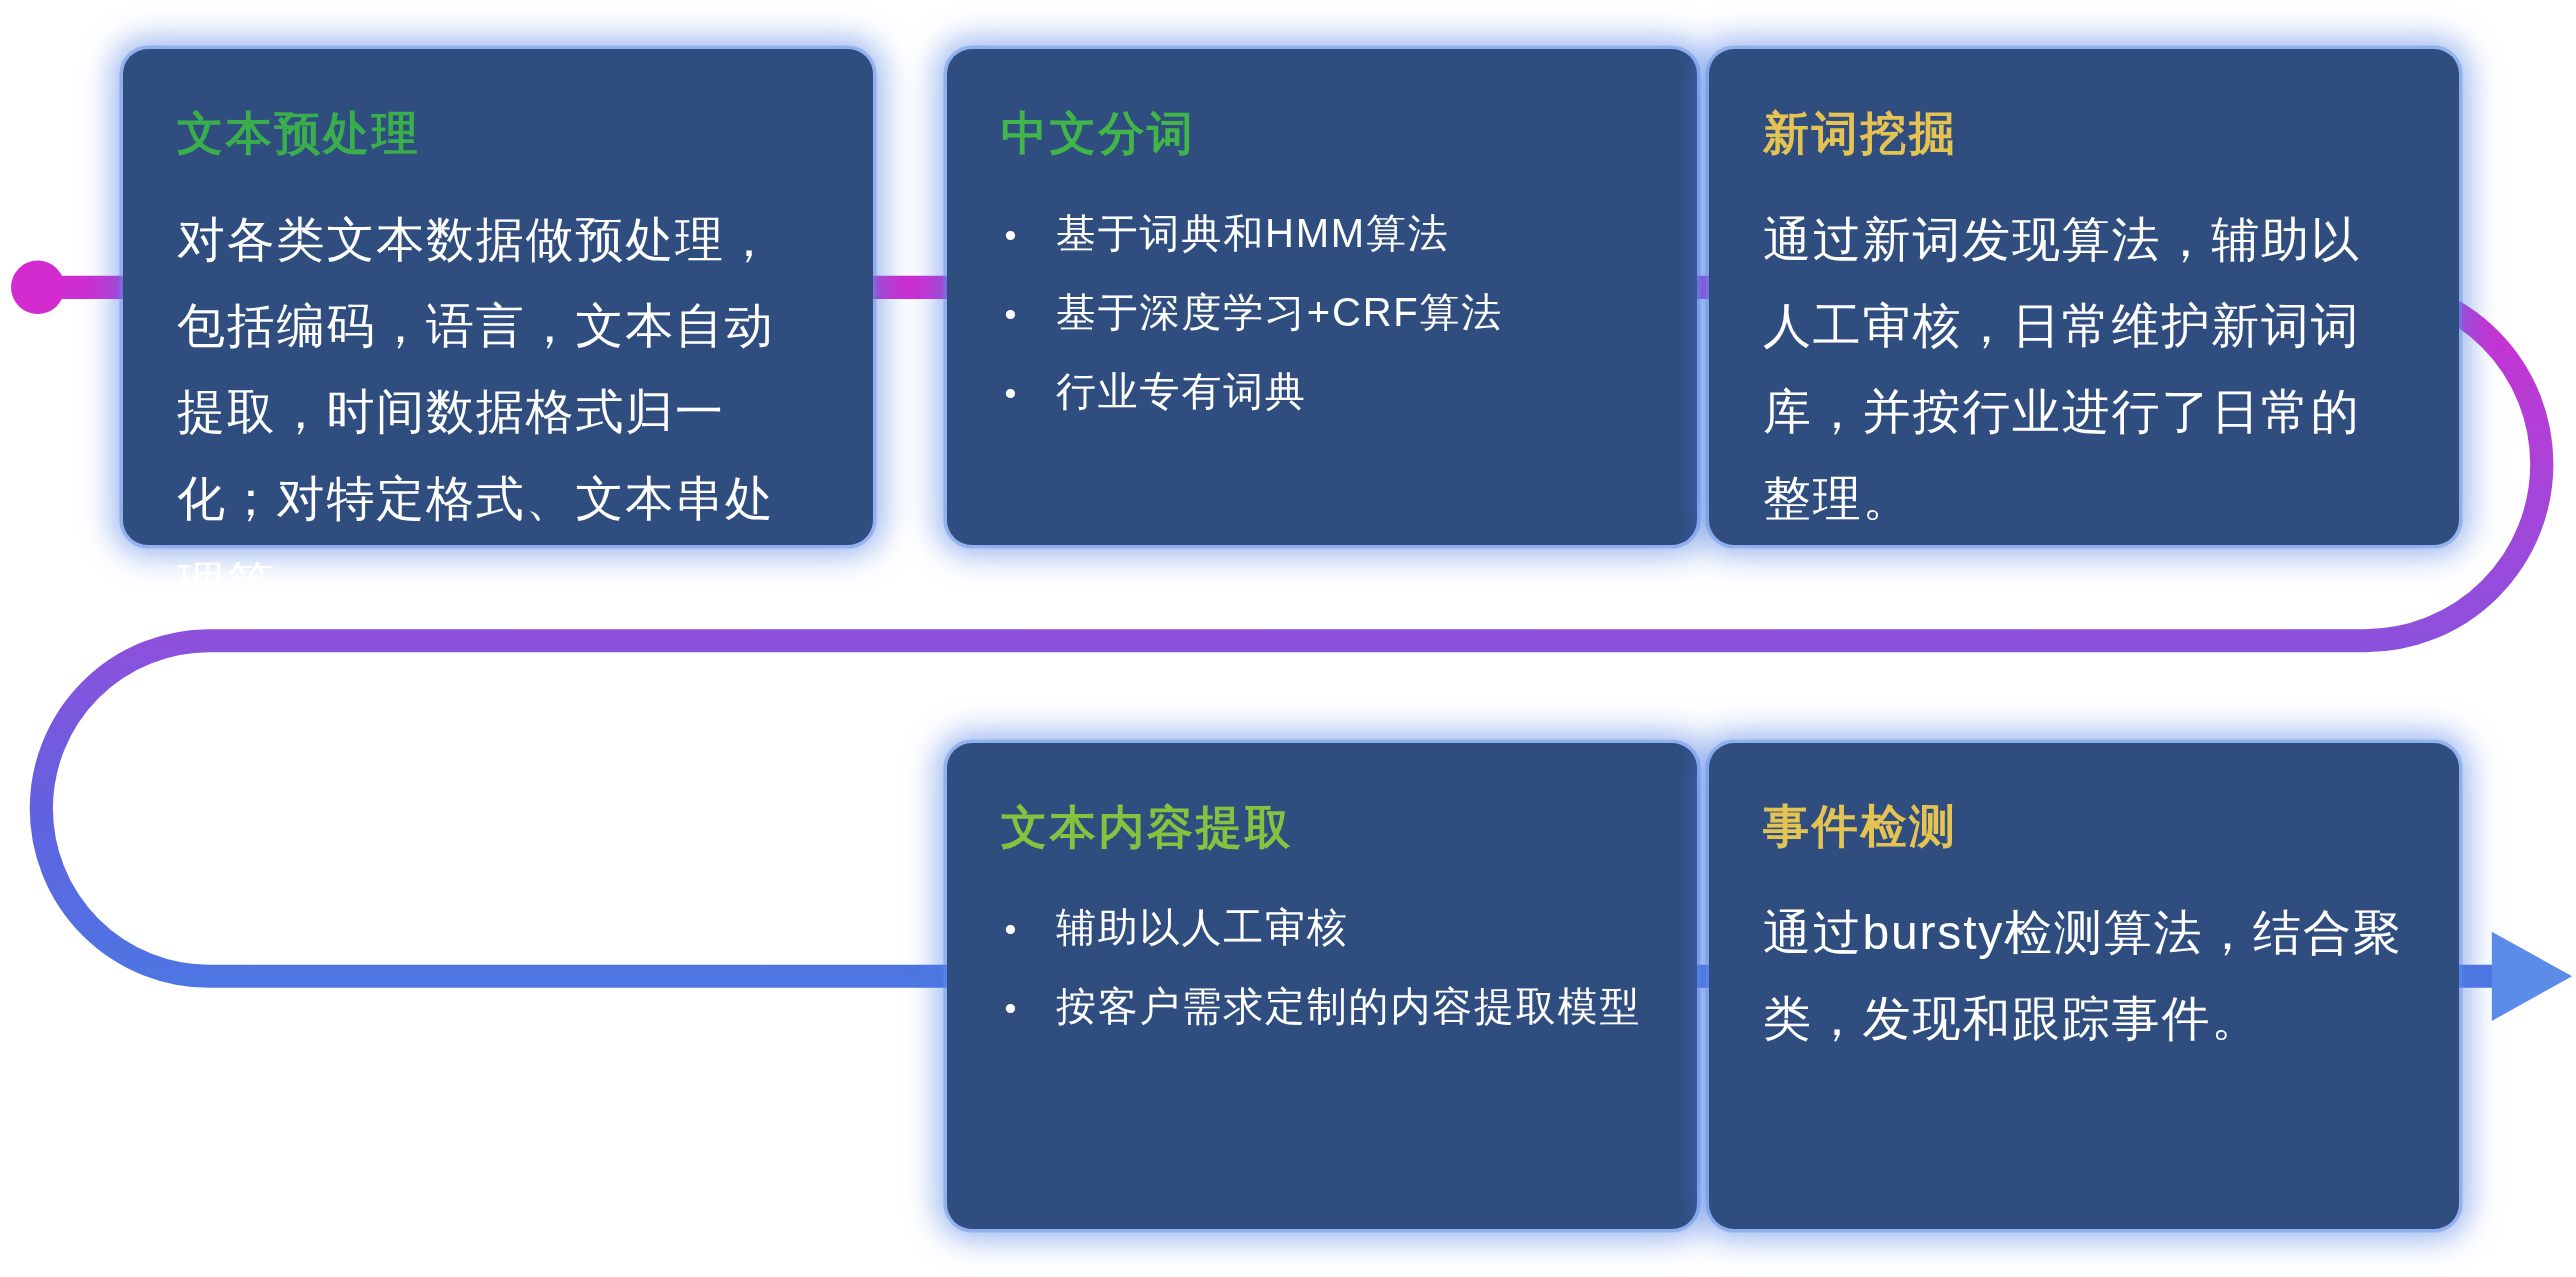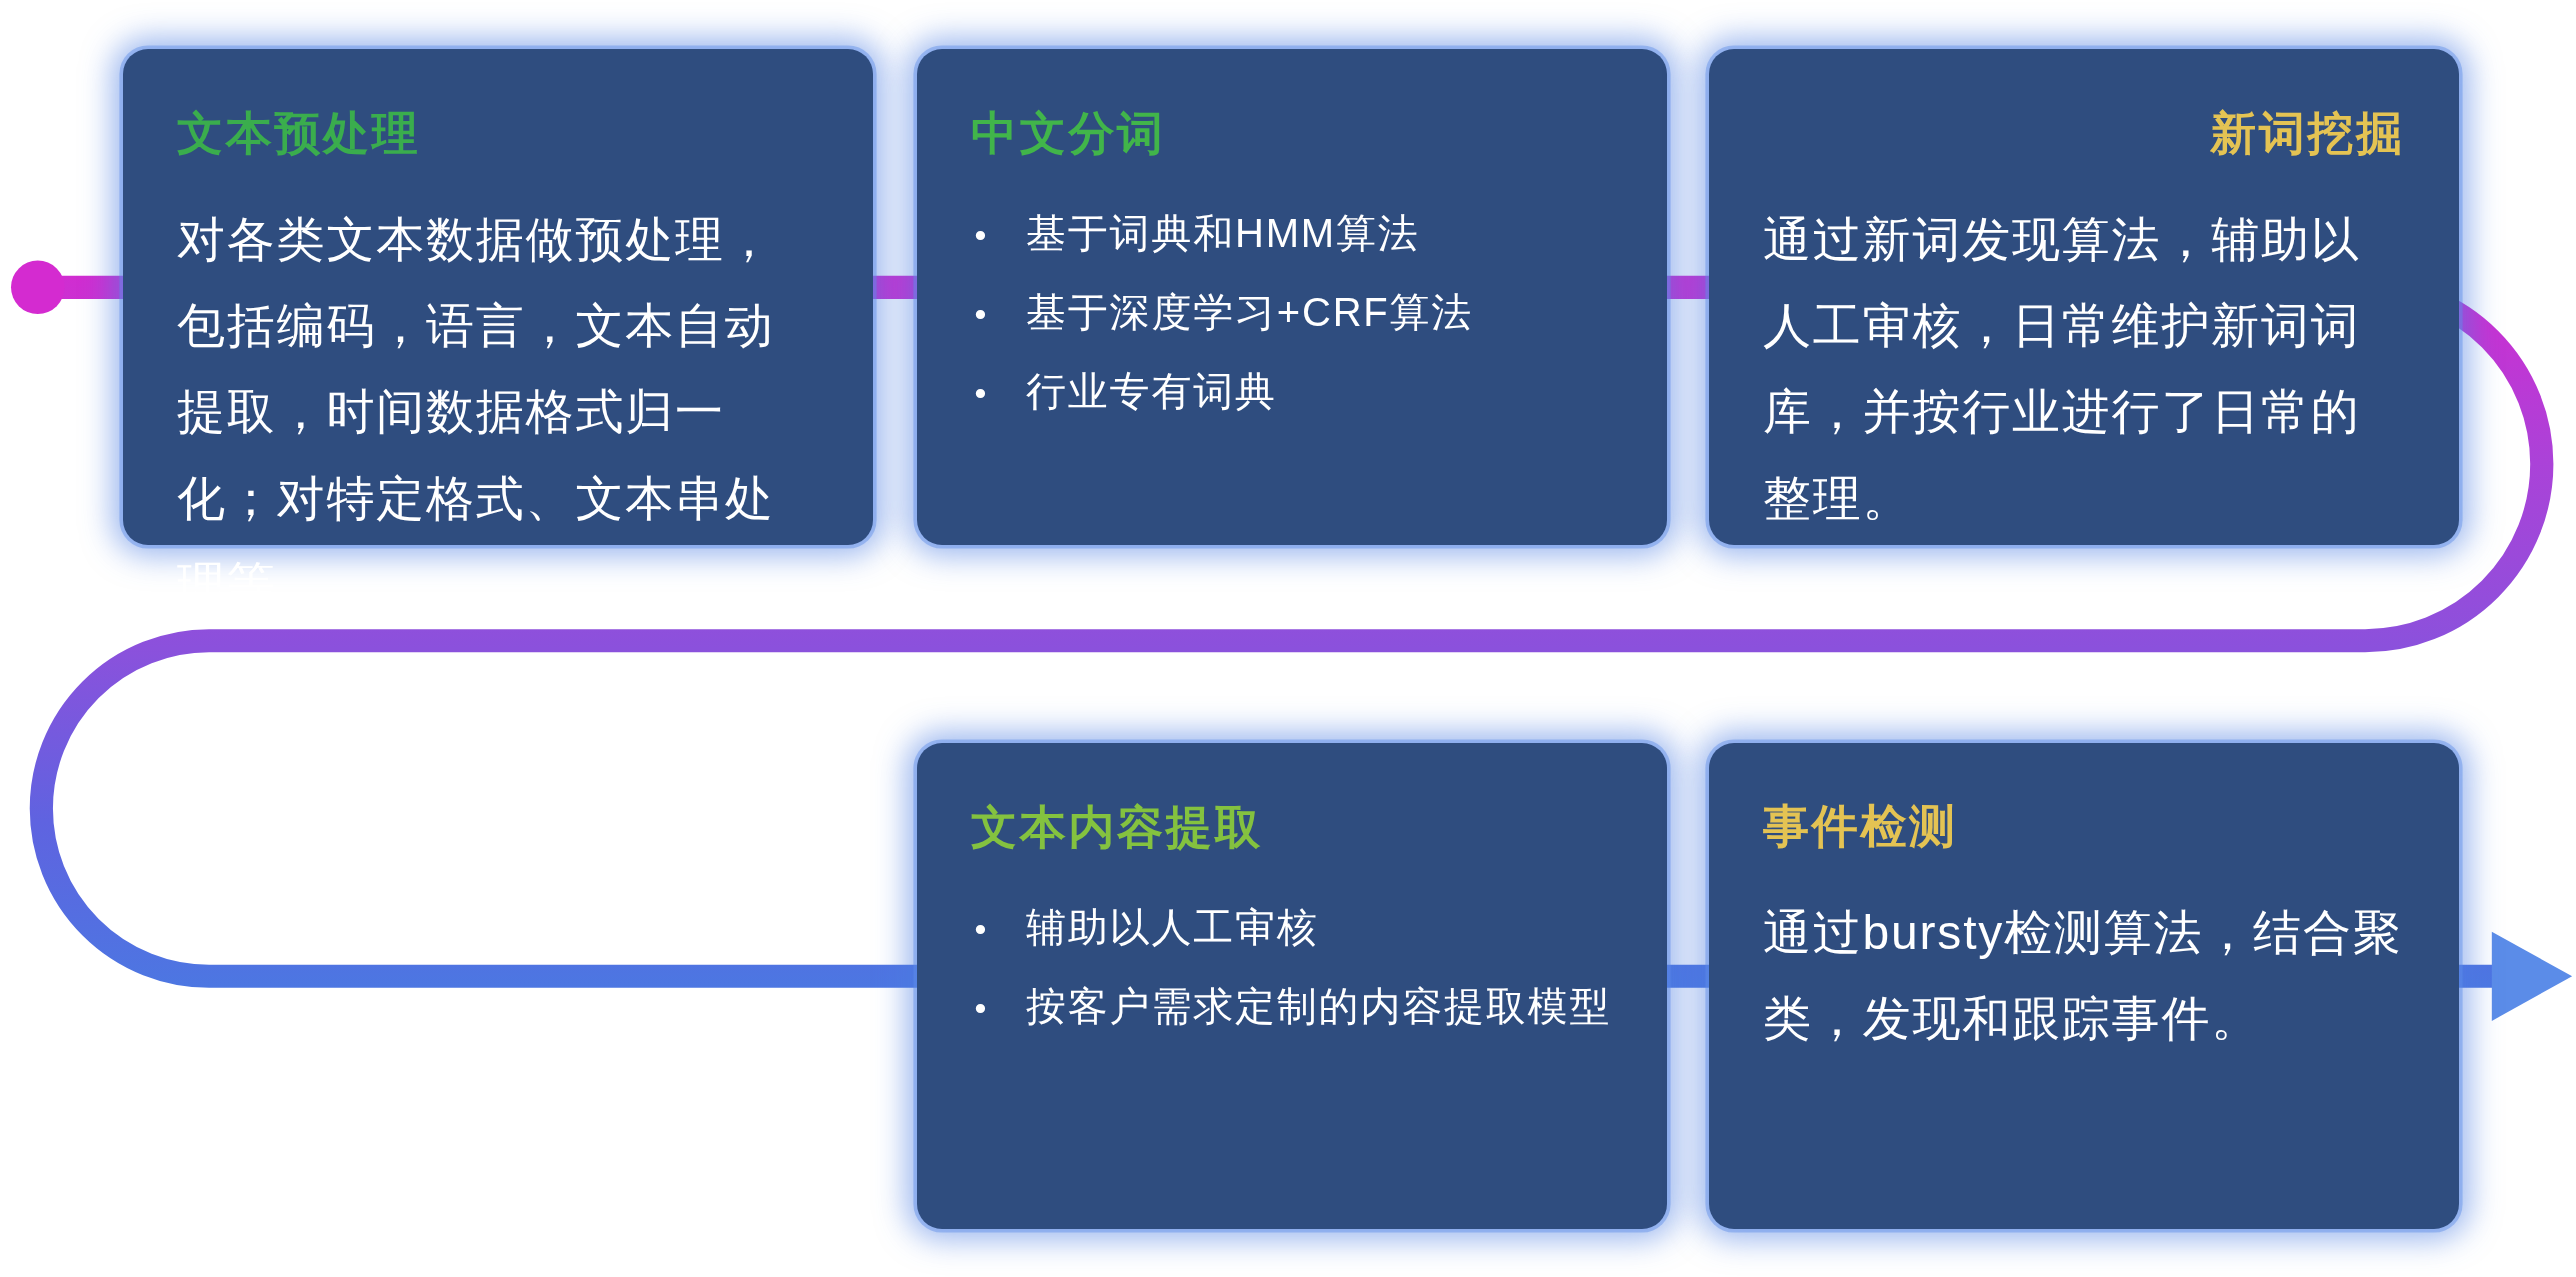--- a/index.html
+++ b/index.html
@@ -28,21 +28,21 @@
     border-radius: 25px;
     padding: 41px 54px;
     z-index: 1;
     box-shadow:
       0 0 0 3.6px rgba(96, 142, 232, 0.45),
       0 0 30px 10.7px rgba(77, 125, 225, 0.55);
   }
   .row-top    { top: 49px;  height: 496px; }
   .row-bottom { top: 743px; height: 486px; }
   .col-1 { left: 123px; }
-  .col-2 { left: 917px; }
+  .col-2 { left: 947px; }
   .col-3 { left: 1709px; }
   .card-title {
     font-size: 46px;
     font-weight: 700;
     letter-spacing: 2.7px;
     margin: 12.5px 0 32px 0;
   }
   .card-body {
     font-size: 48px;
     color: #ffffff;
@@ -107,21 +107,21 @@
         <span>基于深度学习+CRF算法</span>
       </div>
       <div class="bullet">
         <span class="dot">•</span>
         <span>行业专有词典</span>
       </div>
     </div>
   </div>
 
   <div class="card row-top col-3">
-    <div class="card-title" style="color: rgb(228, 195, 83); text-align: right;">新词挖掘</div>
+    <div class="card-title" style="color: rgb(228, 195, 83);">新词挖掘</div>
     <div class="card-body">通过新词发现算法，辅助以人工审核，日常维护新词词库，并按行业进行了日常的整理。</div>
   </div>
 
 
   <div class="card row-bottom col-2">
     <div class="card-title" style="color: rgb(132, 194, 63);">文本内容提取</div>
     <div class="bullets">
       <div class="bullet">
         <span class="dot">•</span>
         <span>辅助以人工审核</span>

